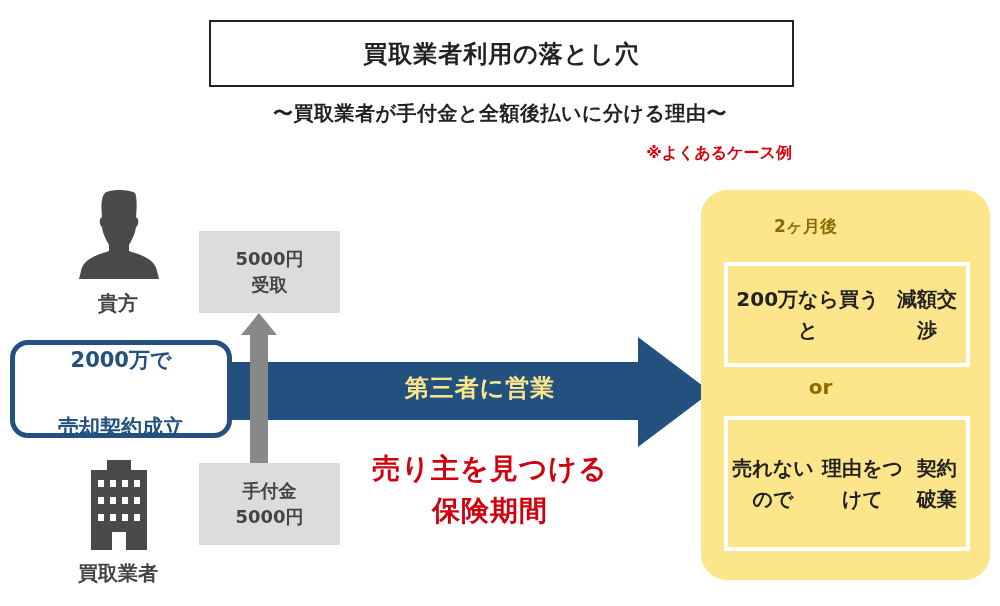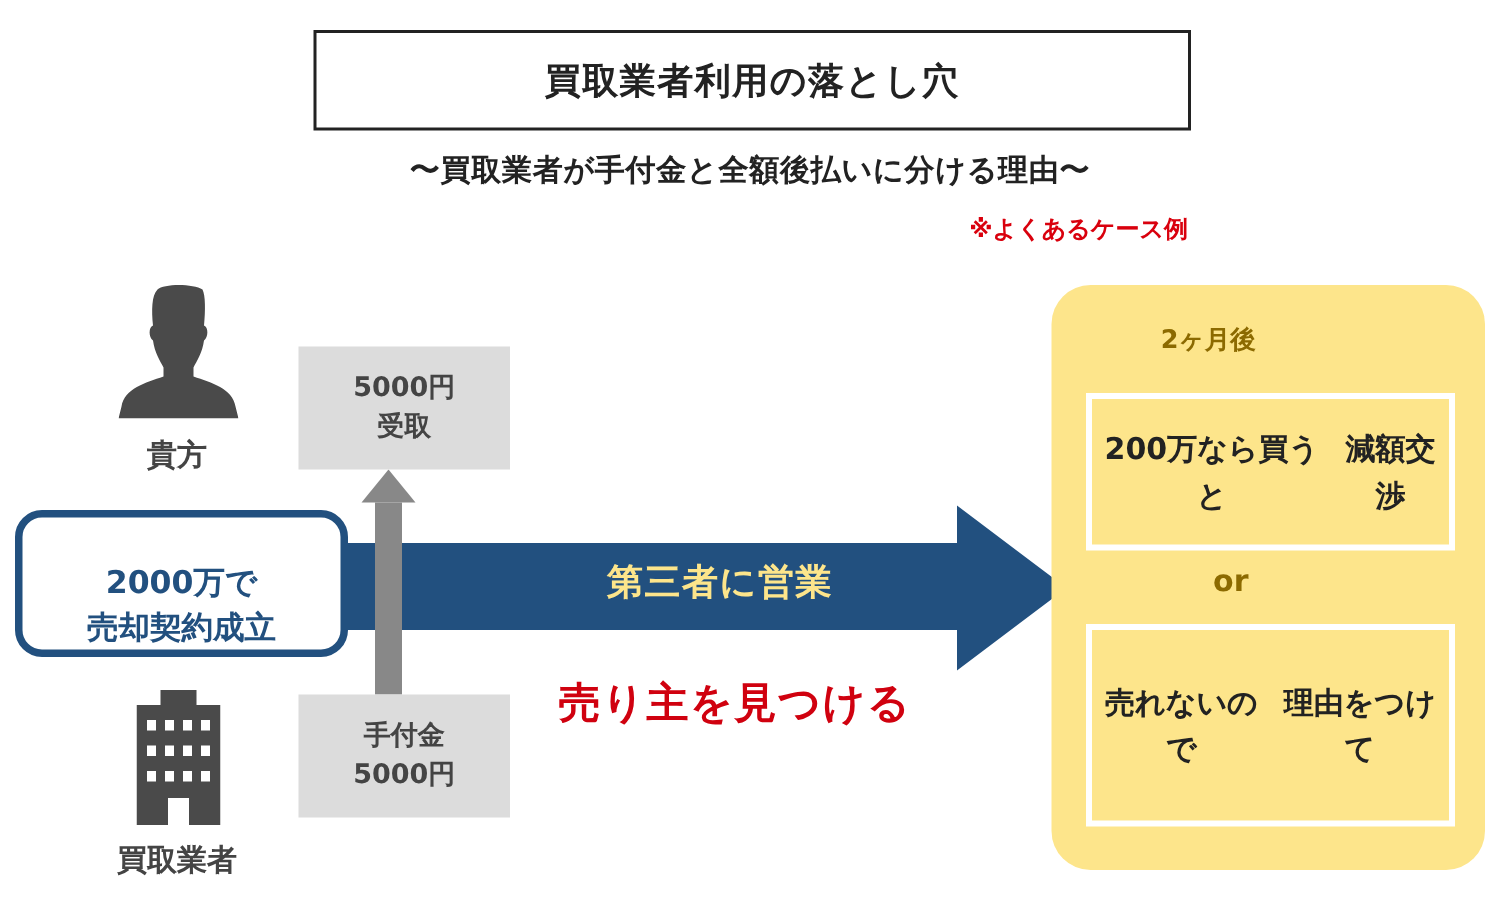--- a/index.html
+++ b/index.html
@@ -25,22 +25,22 @@
     .person-icon { left: 79px; top: 189px; width: 80px; height: 90px; }
     .person-label { left: 60px; top: 290px; width: 116px; text-align: center; font-size: 20px; color: #444444; }
     .building-icon { left: 91px; top: 460px; width: 56px; height: 90px; }
     .building-label { left: 50px; top: 560px; width: 136px; text-align: center; font-size: 20px; color: #444444; }
 
     .flow-svg { left: 0; top: 0; width: 1000px; height: 606px; }
 
     .contract-box {
       left: 10px; top: 340px; width: 222px; height: 98px;
       border: 5px solid #22507f; border-radius: 18px; background: #ffffff;
-      display: flex; flex-direction: column; align-items: center; justify-content: flex-end;
-      font-size: 21px; color: #22507f; line-height: 30px; text-align: center;
+      display: flex; flex-direction: column; align-items: center; justify-content: flex-start;
+      font-size: 21px; color: #22507f; line-height: 30px; text-align: center; gap: 37px;
     }
 
     .gray-box {
       width: 141px; height: 82px; background: #dcdcdc;
       display: flex; flex-direction: column; align-items: center; justify-content: center;
       font-size: 18px; color: #444444; line-height: 26px; text-align: center;
     }
     .receive-box { left: 199px; top: 231px; }
     .deposit-box { left: 199px; top: 463px; }
 
@@ -123,25 +123,27 @@
   <span>受取</span>
 </div>
 <div class="abs gray-box deposit-box">
   <span>手付金</span>
   <span>5000円</span>
 </div>
 
 <div class="abs arrow-label">第三者に営業</div>
 <div class="abs period-text">
   <div>売り主を見つける</div>
+  <div>保険期間</div>
 </div>
 
 <div class="abs result-panel"></div>
 <div class="abs panel-heading">2ヶ月後</div>
 <div class="abs result-box result-box-1">
   <span>200万なら買うと</span>
   <span>減額交渉</span>
 </div>
 <div class="abs or-label">or</div>
 <div class="abs result-box result-box-2">
   <span>売れないので</span>
   <span>理由をつけて</span>
+  <span>契約破棄</span>
 </div>
 
 </body></html>

